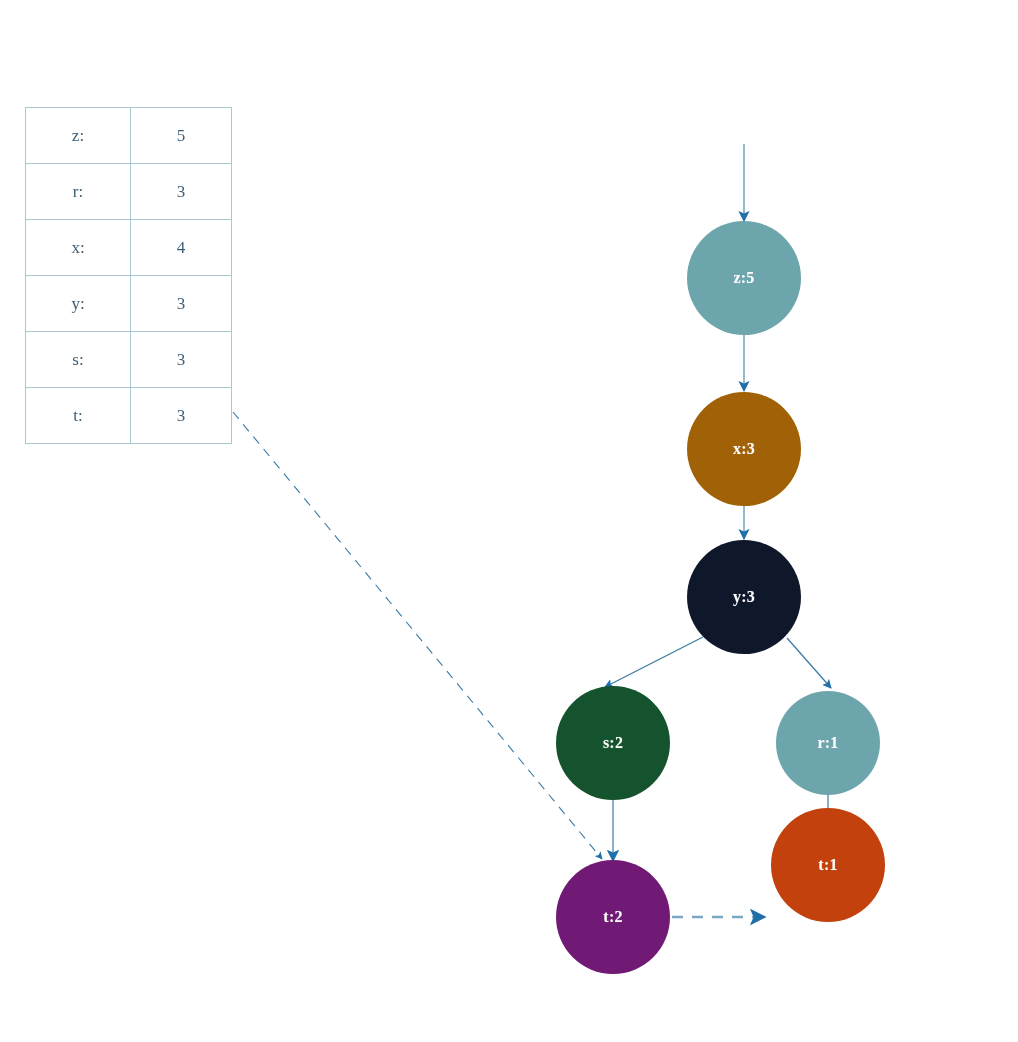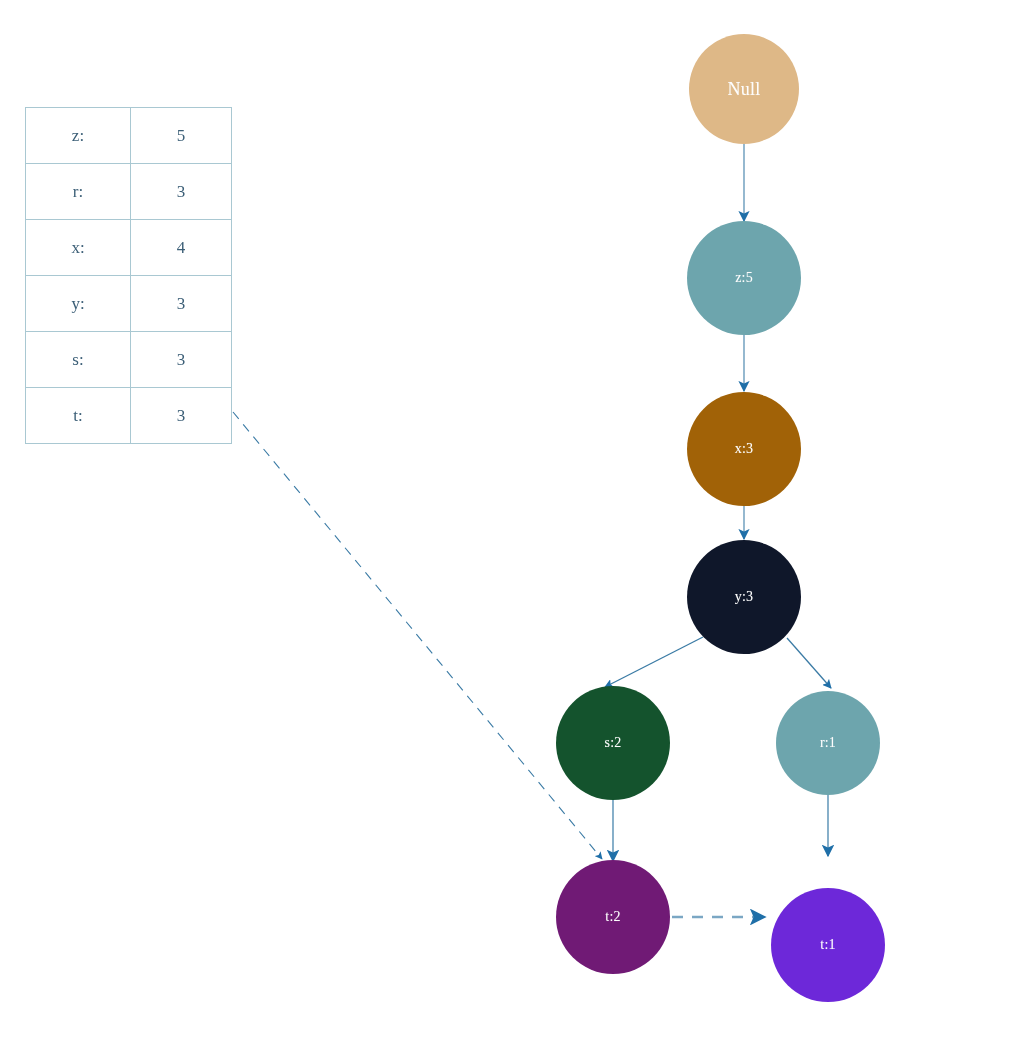--- a/index.html
+++ b/index.html
@@ -57,22 +57,22 @@
     position: absolute;
     border-radius: 50%;
     display: flex;
     align-items: center;
     justify-content: center;
     color: #ffffff;
     font-family: "Liberation Serif", "DejaVu Serif", serif;
     box-sizing: border-box;
   }
   .node-label {
-    font-weight: normal;
-    font-size: 14px;
+    font-weight: bold;
+    font-size: 16px;
     letter-spacing: 0.2px;
     color: #fdfdfd;
     text-shadow: 0 0 1px rgba(255,255,255,0.35);
   }
   .node.null-node .node-label {
     font-weight: normal;
     font-size: 18px;
   }
 </style>
 </head>
@@ -128,23 +128,20 @@
 
     <line x1="613" y1="800" x2="613" y2="861" stroke="#7ba7c4" stroke-width="1.8" marker-end="url(#arrow)"></line>
 
     <line x1="828" y1="795" x2="828" y2="856" stroke="#7ba7c4" stroke-width="1.8" marker-end="url(#arrow)"></line>
 
     <line x1="672" y1="917" x2="765" y2="917" stroke="#7ba7c4" stroke-width="2.4" stroke-dasharray="11 9" marker-end="url(#arrow)"></line>
 
     <line x1="233" y1="412" x2="602" y2="859" stroke="#3b7ba5" stroke-width="1.1" stroke-dasharray="9 7" marker-end="url(#arrow)"></line>
   </svg>
 
-  <div class="node null-node" style="left:689px; top:34px; width:110px; height:110px; background:#deb887;">
-    <span class="node-label">Null</span>
-  </div>
 
   <div class="node" style="left:687px; top:221px; width:114px; height:114px; background:#6da5ad;">
     <span class="node-label">z:5</span>
   </div>
 
   <div class="node" style="left:687px; top:392px; width:114px; height:114px; background:#a16207;text-align:right;">
     <span class="node-label">x:3</span>
   </div>
 
   <div class="node" style="left:687px; top:540px; width:114px; height:114px; background:#0f172a;">
@@ -156,17 +153,17 @@
   </div>
 
   <div class="node" style="left:776px; top:691px; width:104px; height:104px; background:#6da5ad;">
     <span class="node-label">r:1</span>
   </div>
 
   <div class="node" style="left:556px; top:860px; width:114px; height:114px; background:#701a75;">
     <span class="node-label">t:2</span>
   </div>
 
-  <div class="node" style="left:771px; top:888px; width:114px; height:114px; background:#6d28d9;">
+  <div class="node" style="left:771px; top:808px; width:114px; height:114px; background:#c2410c;">
     <span class="node-label">t:1</span>
   </div>
 
 </div>
 
 </body></html>

